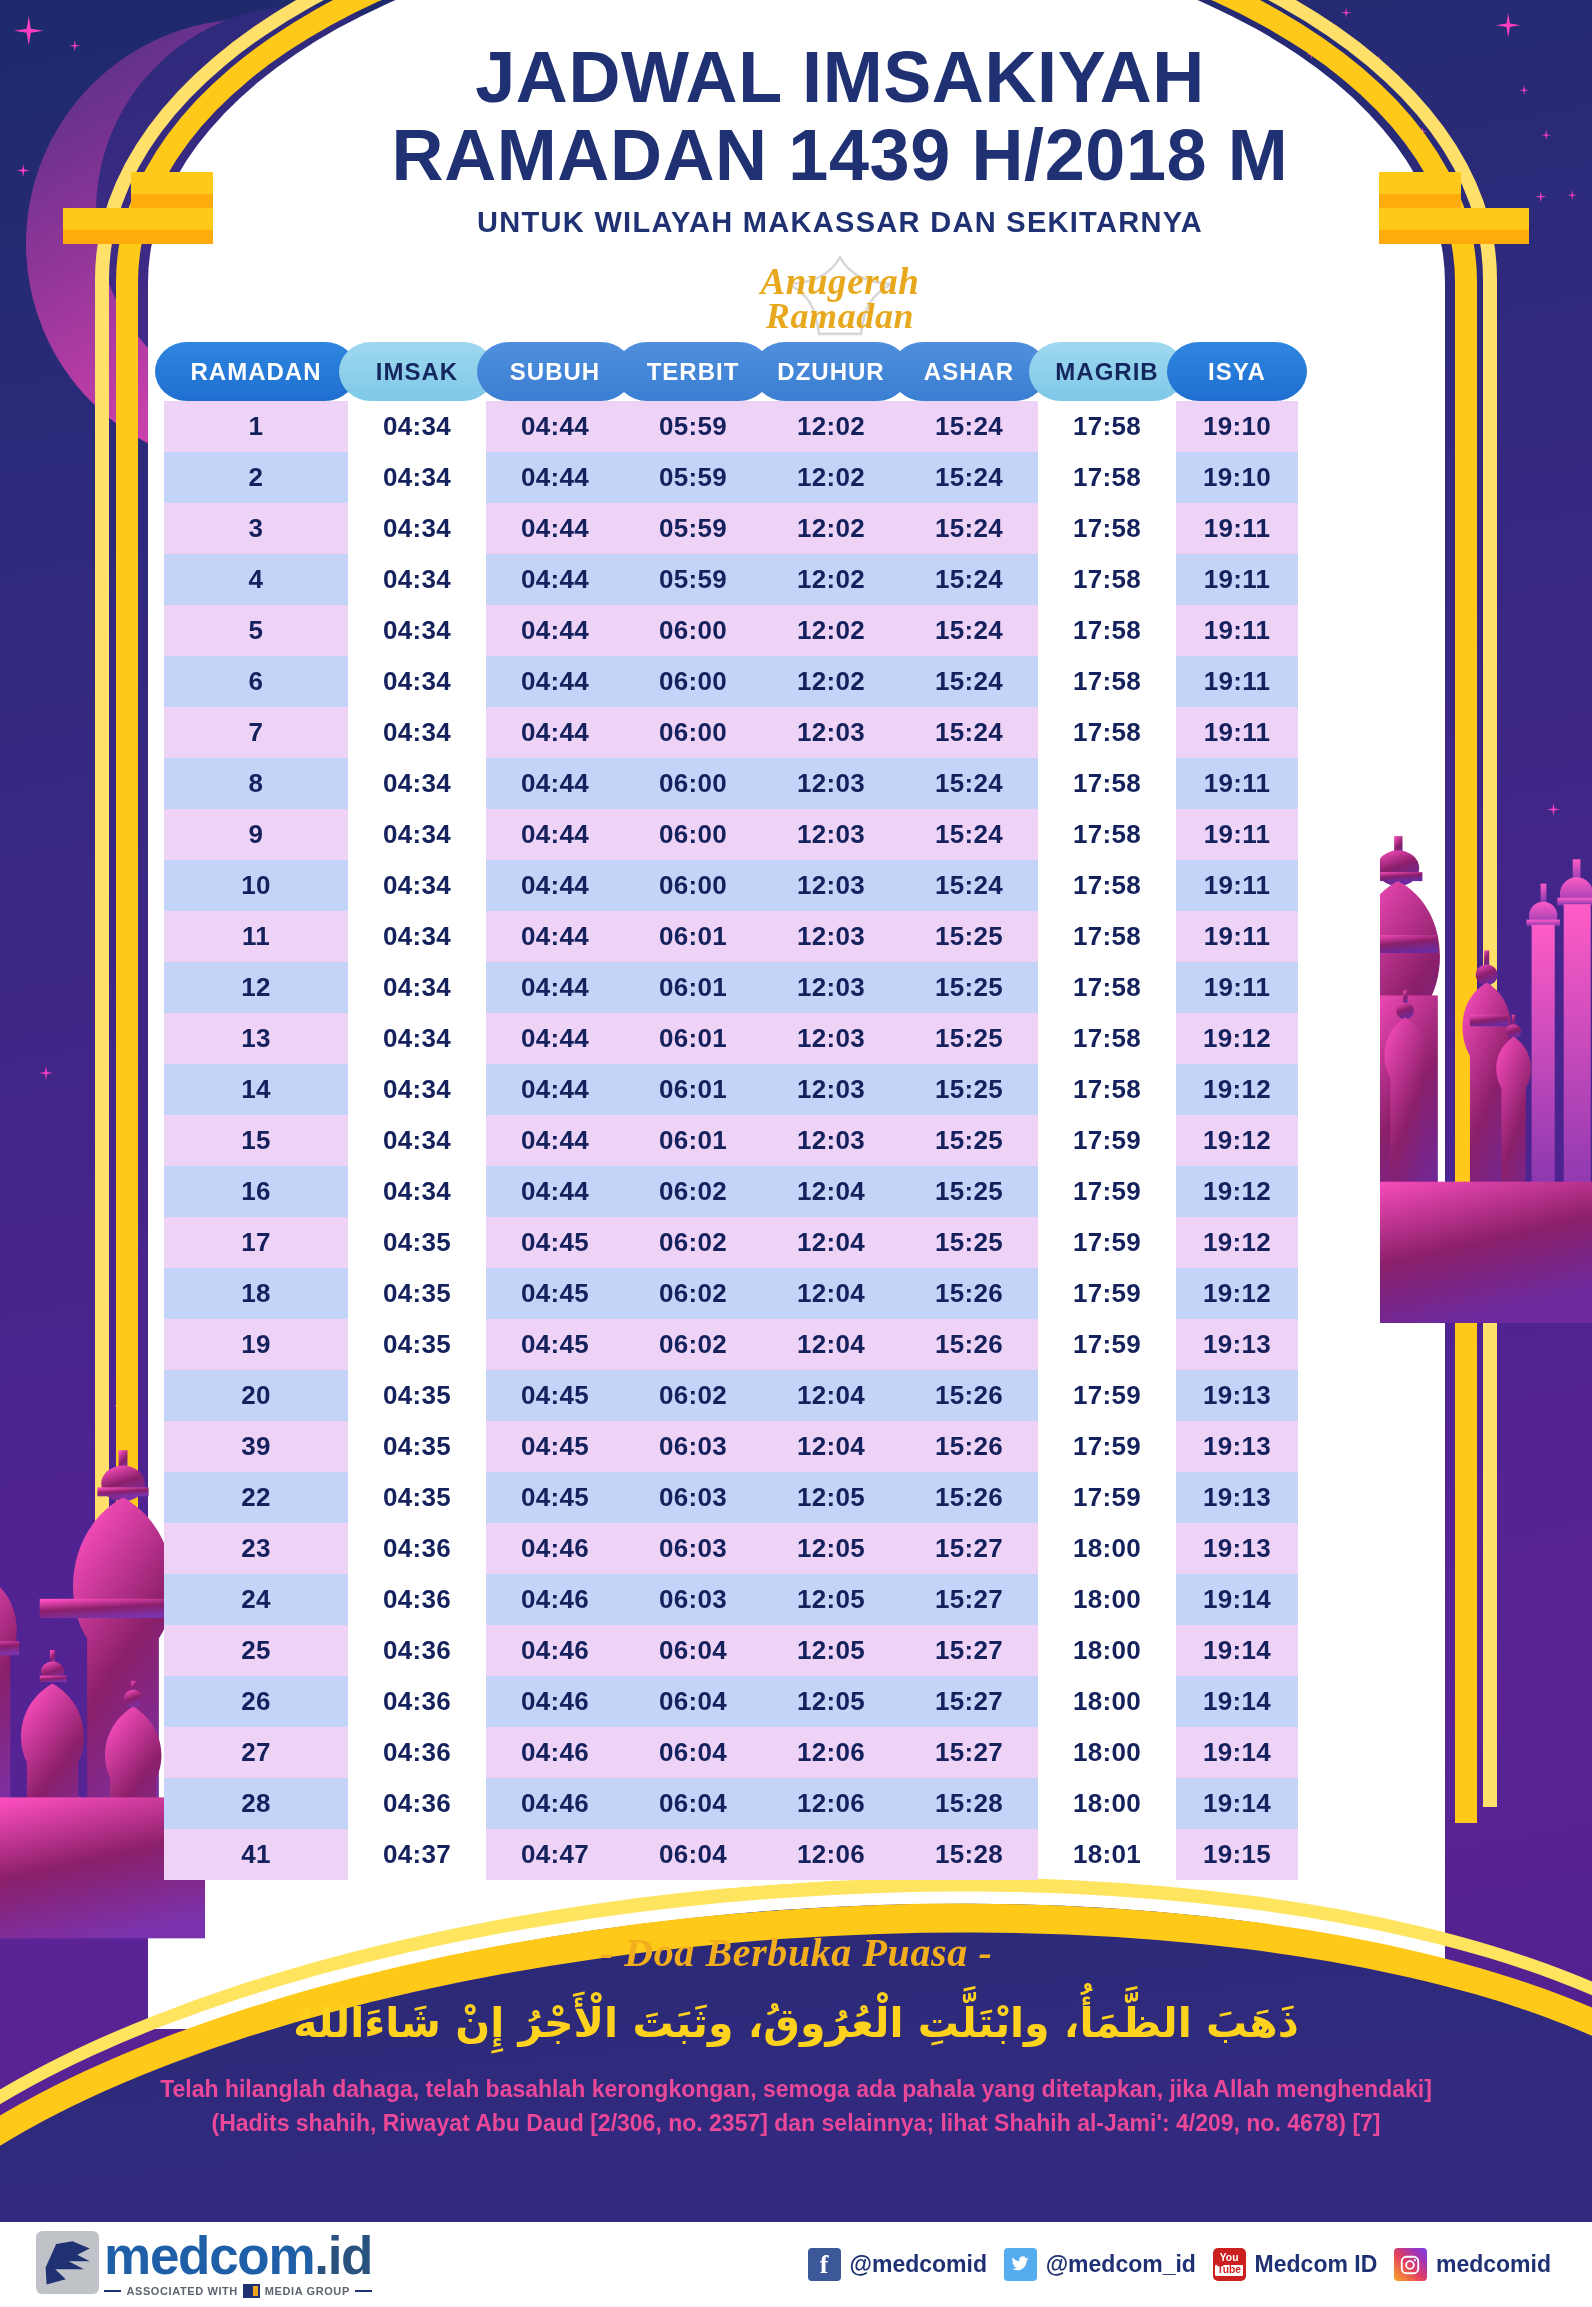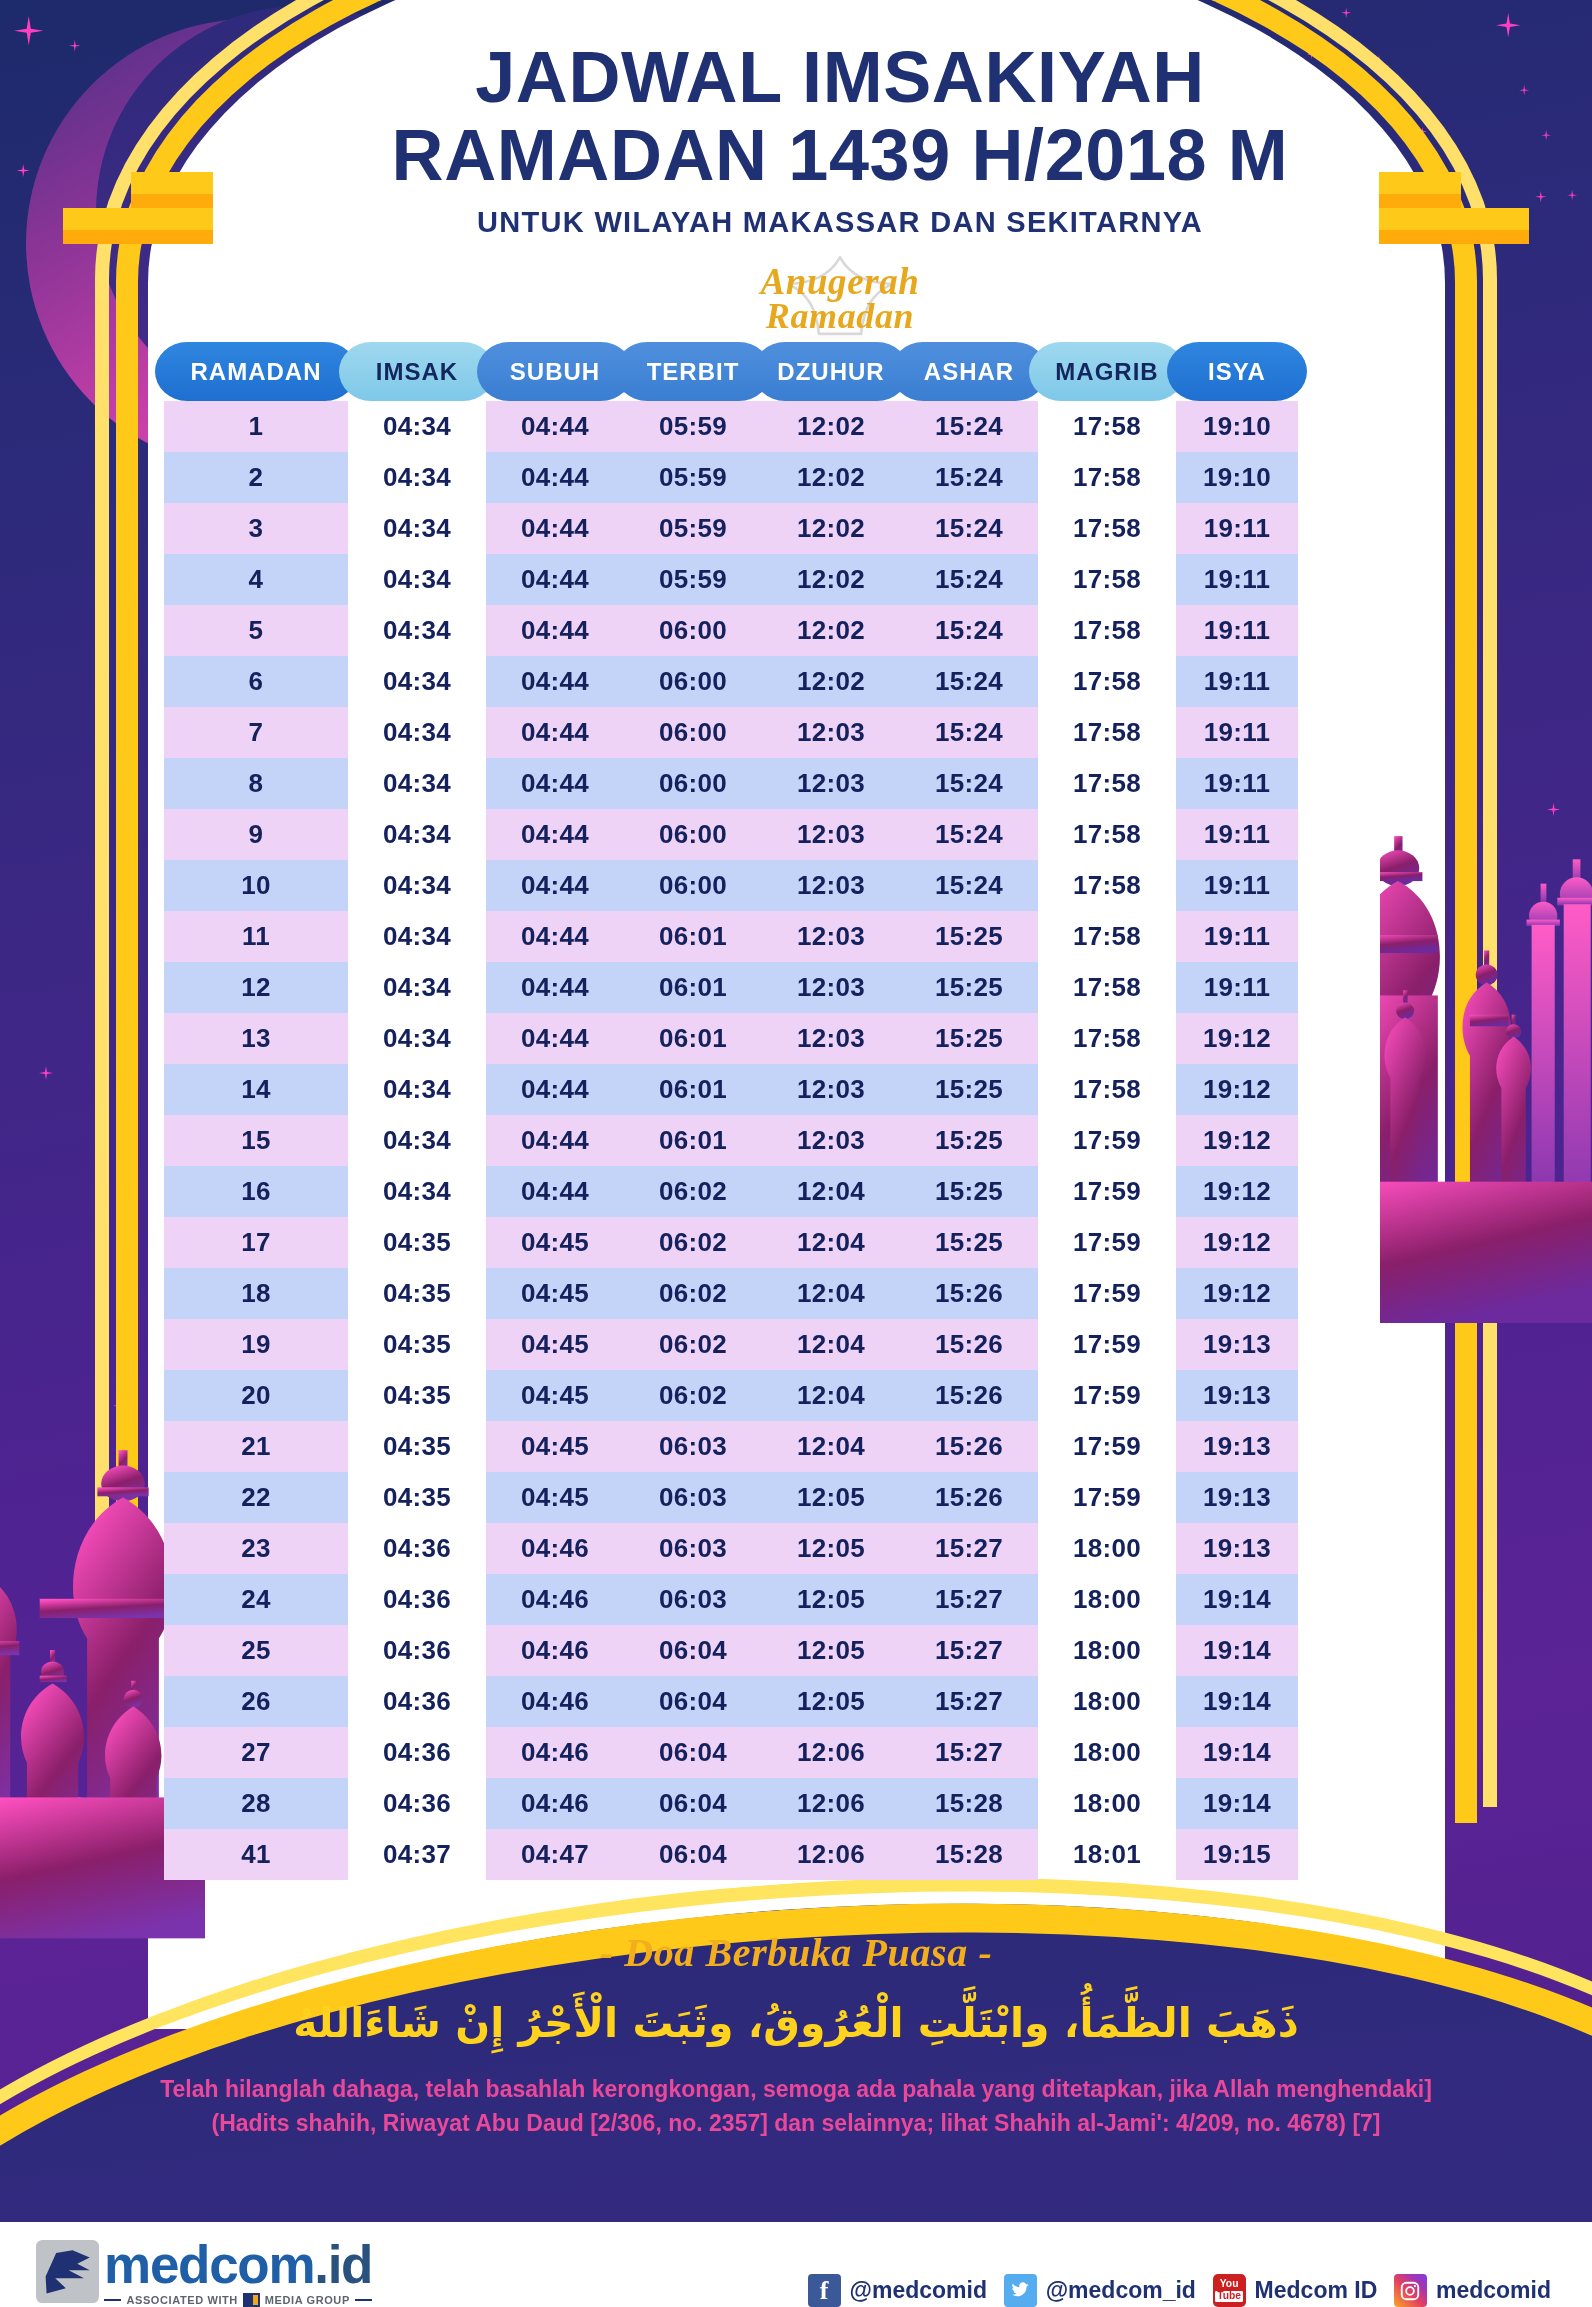--- a/index.html
+++ b/index.html
@@ -167,21 +167,21 @@
     color: #ffd21e; font-size: 41px; margin-top: 16.7px; direction: rtl;
     font-family: "DejaVu Sans", sans-serif; font-weight: bold; line-height: 1.5;
   }
   .doa-trans {
     color: #ec4899; font-size: 23px; margin-top: 19px; line-height: 1.45; font-weight: 600;
   }
 
   
   .botbar {
     position: absolute; z-index: 30; left: 0; bottom: 0; width: 1592px; height: 85px;
-    background: #ffffff; display: flex; align-items: flex-end;
+    background: #ffffff; display: flex; align-items: center;
   }
   .medcom { display: flex; align-items: flex-start; margin-left: 36px; }
   .medcom-mark {
     width: 63px; height: 63px; background: #bfc3c7; border-radius: 6.4px;
     position: relative; margin-right: 5.1px; overflow: hidden;
   }
   .medcom-bird {
     position: absolute; left: 7.7px; top: 10.3px; width: 48px; height: 45px;
     background: #1f3172;
     clip-path: polygon(4% 58%, 26% 6%, 60% 0%, 96% 16%, 70% 30%, 96% 44%, 52% 44%, 84% 62%, 24% 62%, 46% 84%, 6% 96%);
@@ -624,21 +624,21 @@
         <div class="g-group g-mid">
           <div class="td c-sub">04:45</div>
           <div class="td c-ter">06:02</div>
           <div class="td c-dzu">12:04</div>
           <div class="td c-ash">15:26</div>
         </div>
         <div class="td c-mag">17:59</div>
         <div class="td c-isy g-isy">19:13</div>
       </div>
       <div class="trow pink">
-        <div class="td c-ram g-ram">21</div>
+        <div class="td c-ram g-ram">39</div>
         <div class="td c-ims">04:35</div>
         <div class="g-group g-mid">
           <div class="td c-sub">04:45</div>
           <div class="td c-ter">06:03</div>
           <div class="td c-dzu">12:04</div>
           <div class="td c-ash">15:26</div>
         </div>
         <div class="td c-mag">17:59</div>
         <div class="td c-isy g-isy">19:13</div>
       </div>

